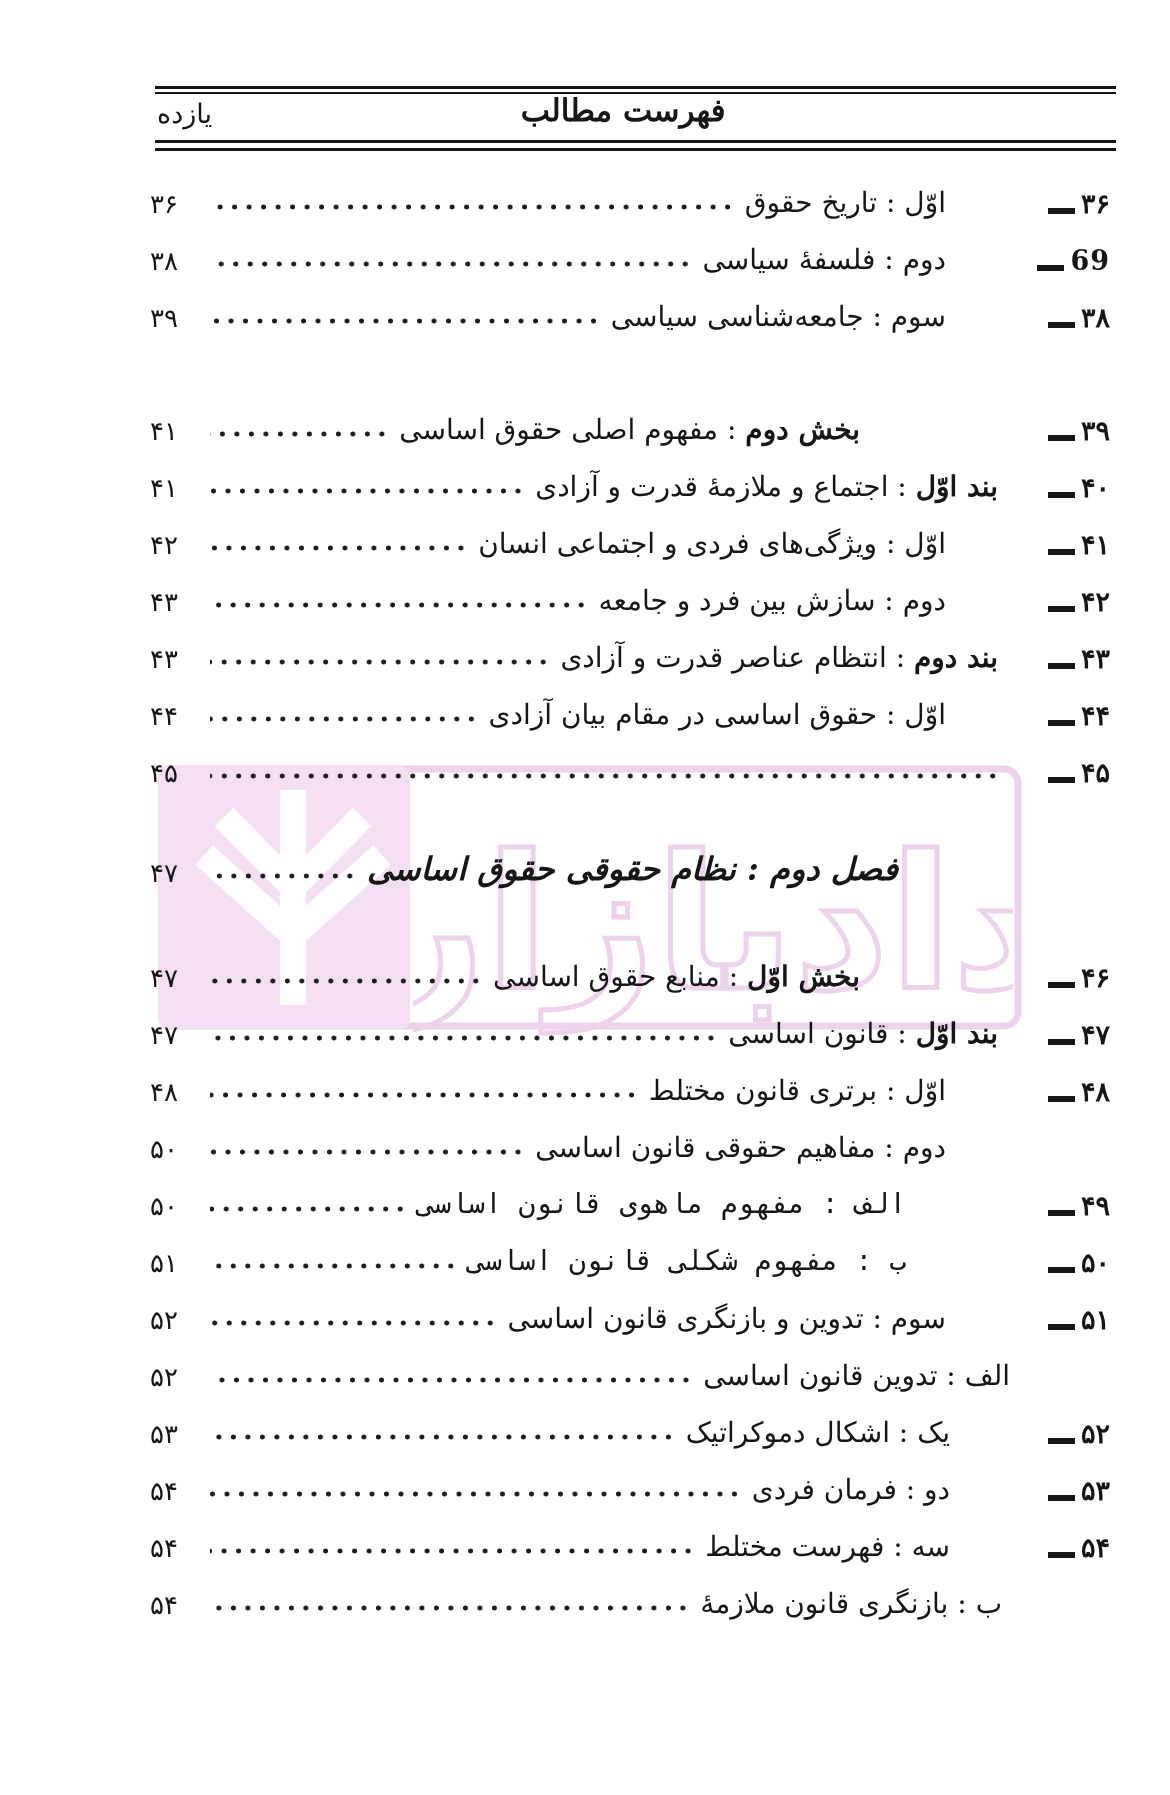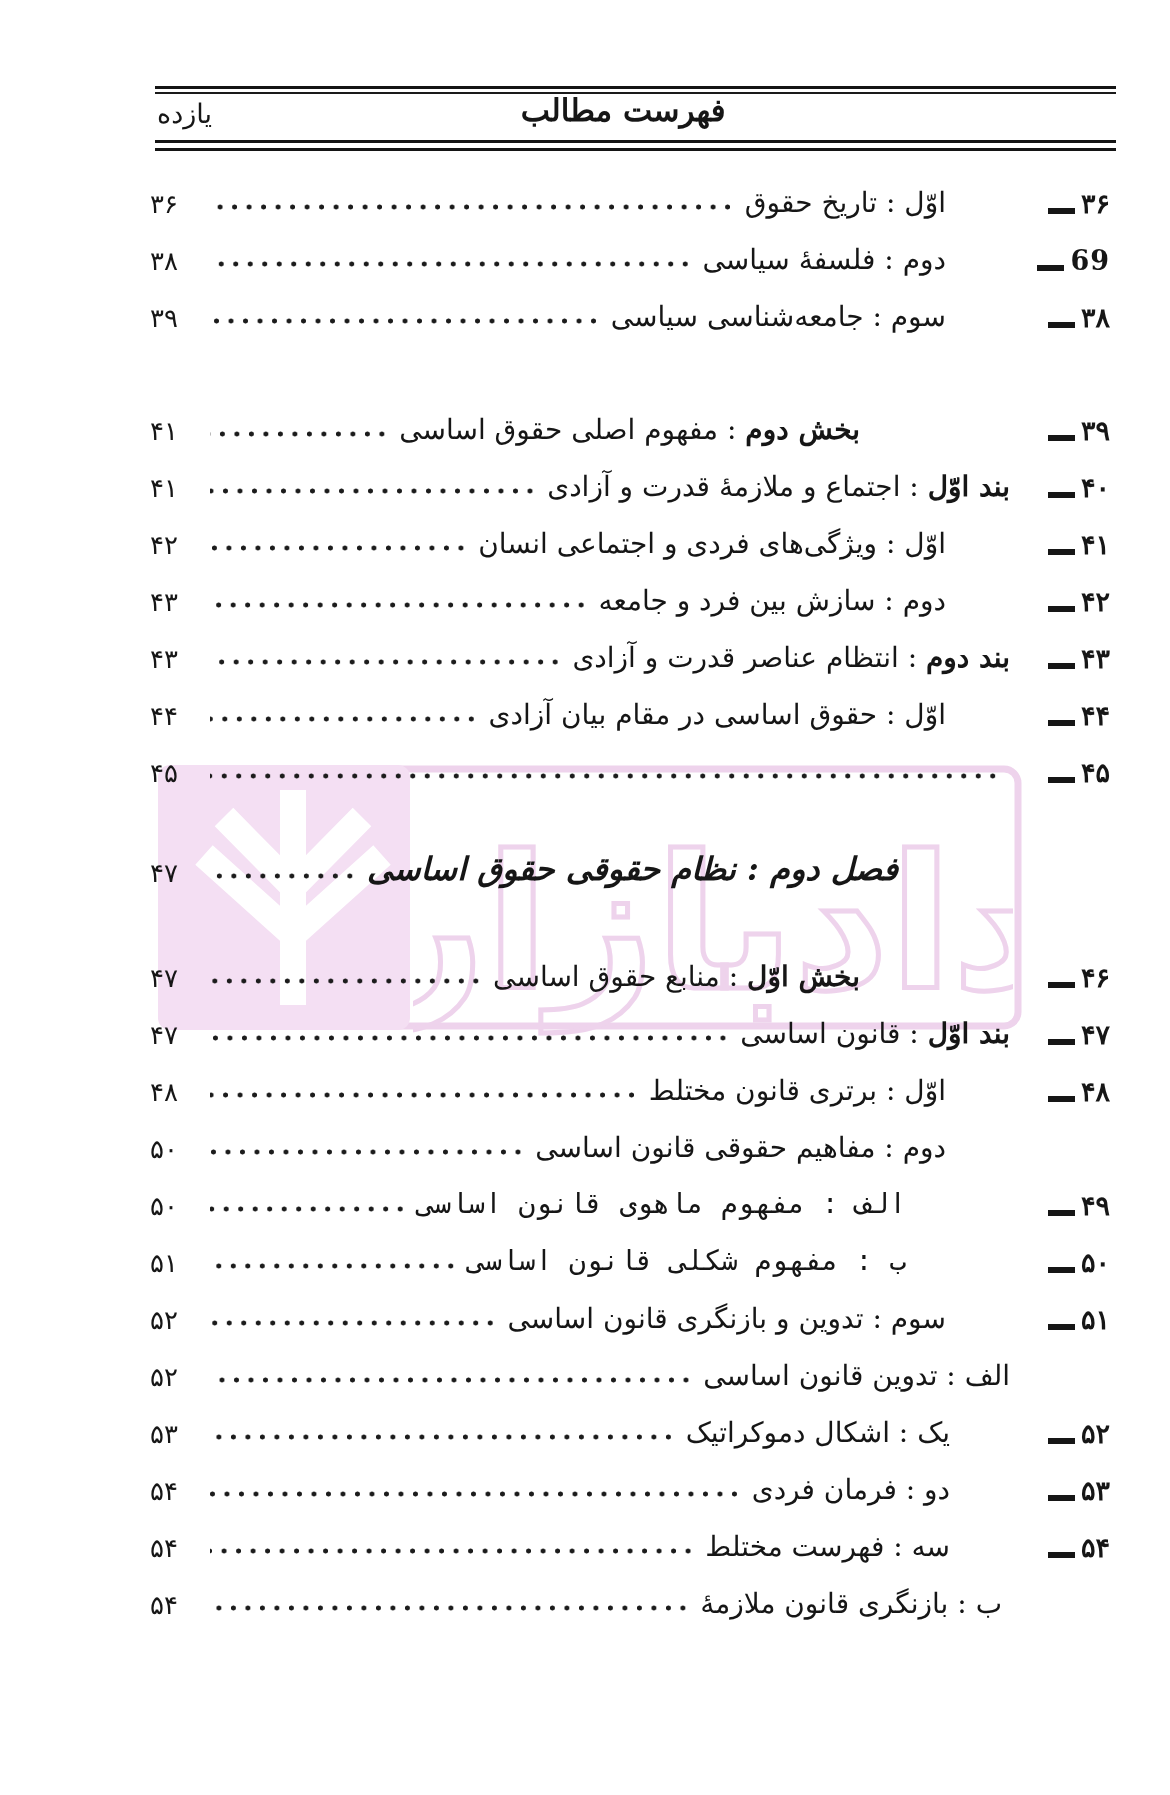--- a/index.html
+++ b/index.html
@@ -51,21 +51,21 @@
   .num{
     flex:0 0 100px;display:inline-flex;direction:rtl;align-items:flex-end;
     justify-content:flex-start;font-weight:bold;font-size:27px;
   }
   .digits{letter-spacing:1px;}
   .dash{display:inline-block;width:27px;height:6px;background:#161616;margin:0 6px 5px 0;}
   .title{flex:0 0 auto;}
   .kw{font-weight:bold;}
   .chapter .kw{font-weight:900;}
   
-  .lvl-band    .title{margin-right:0;}
+  .lvl-band    .title{margin-right:12px;}
   .lvl-ordinal .title{margin-right:64px;}
   .lvl-letter  .title{margin-right:104px;font-family:Liberation Mono, monospace;}
   .lvl-letter-a .title{}
   .lvl-letter-b .title{margin-right:8px;}
   .lvl-sub     .title{margin-right:60px;}
   .lvl-section .title{margin-right:150px;}
   .lvl-chapter .title{margin-right:112px;font-style:italic;}
   .leader{
     flex:1 1 auto;min-width:0;height:6px;margin:0 10px 9px 8px;
     background-image:radial-gradient(circle,#1c1c1c 2.2px,transparent 2.8px);

